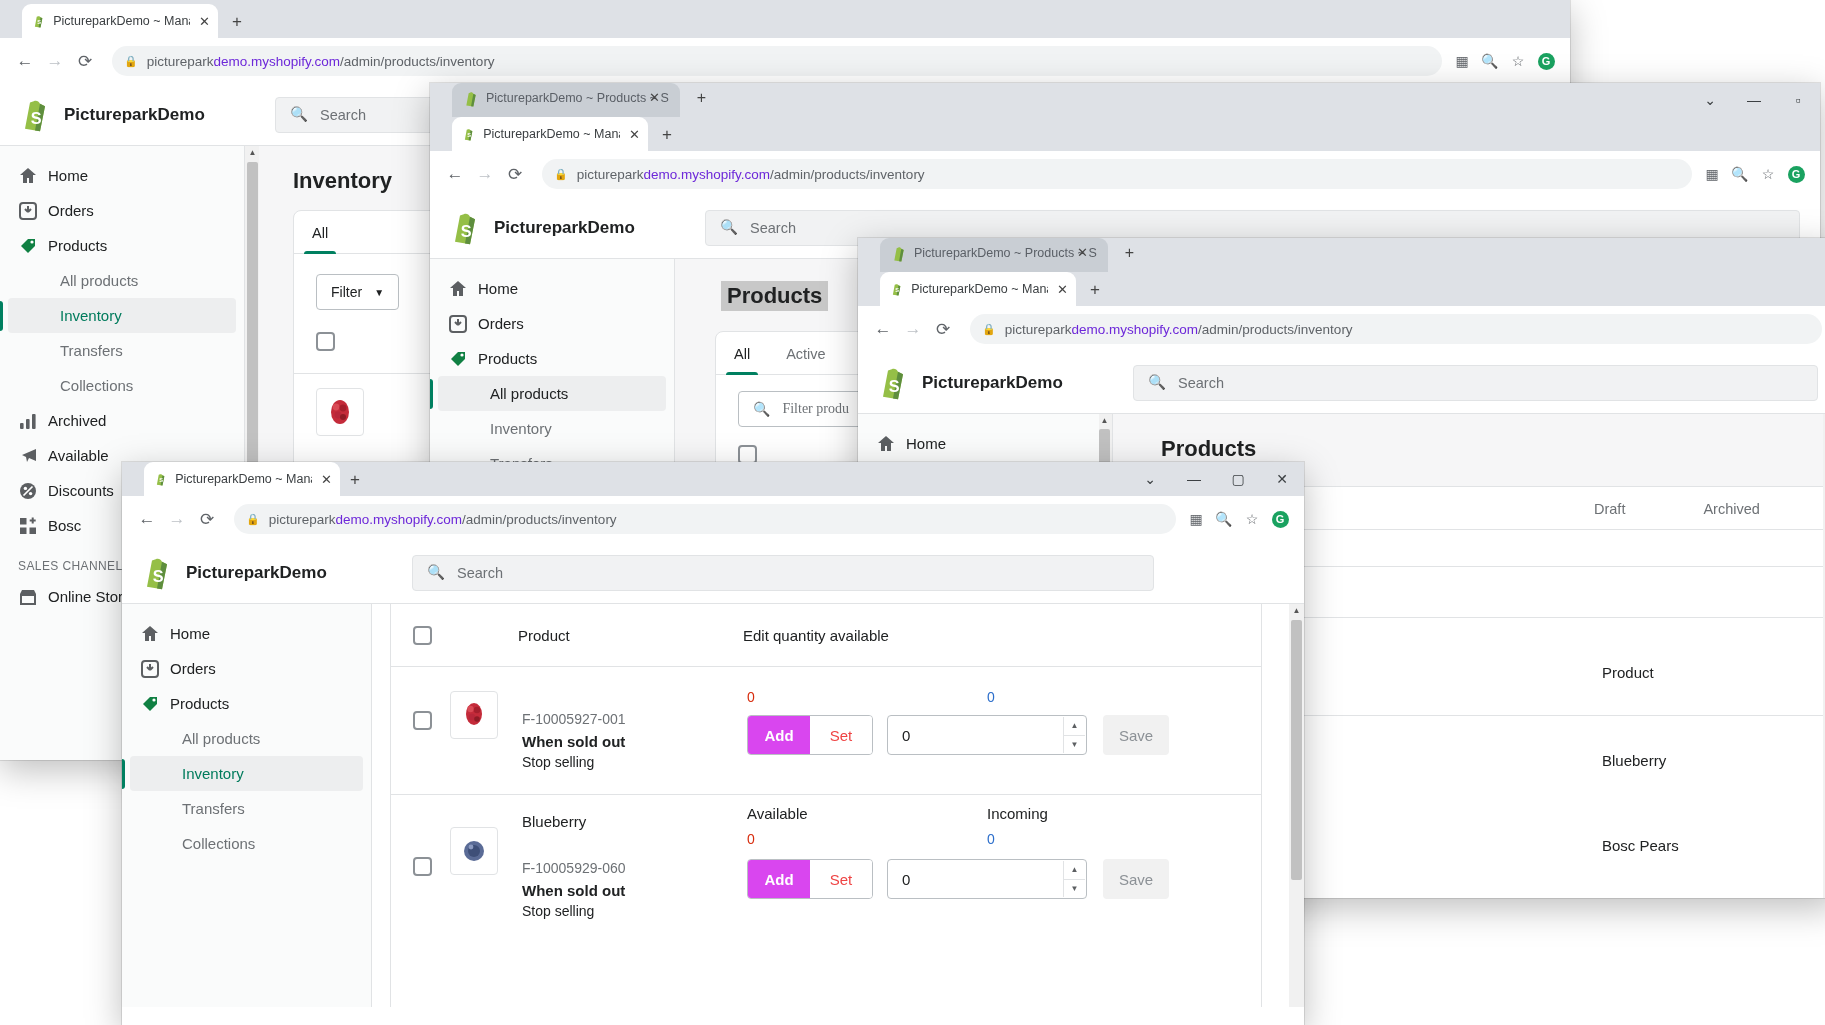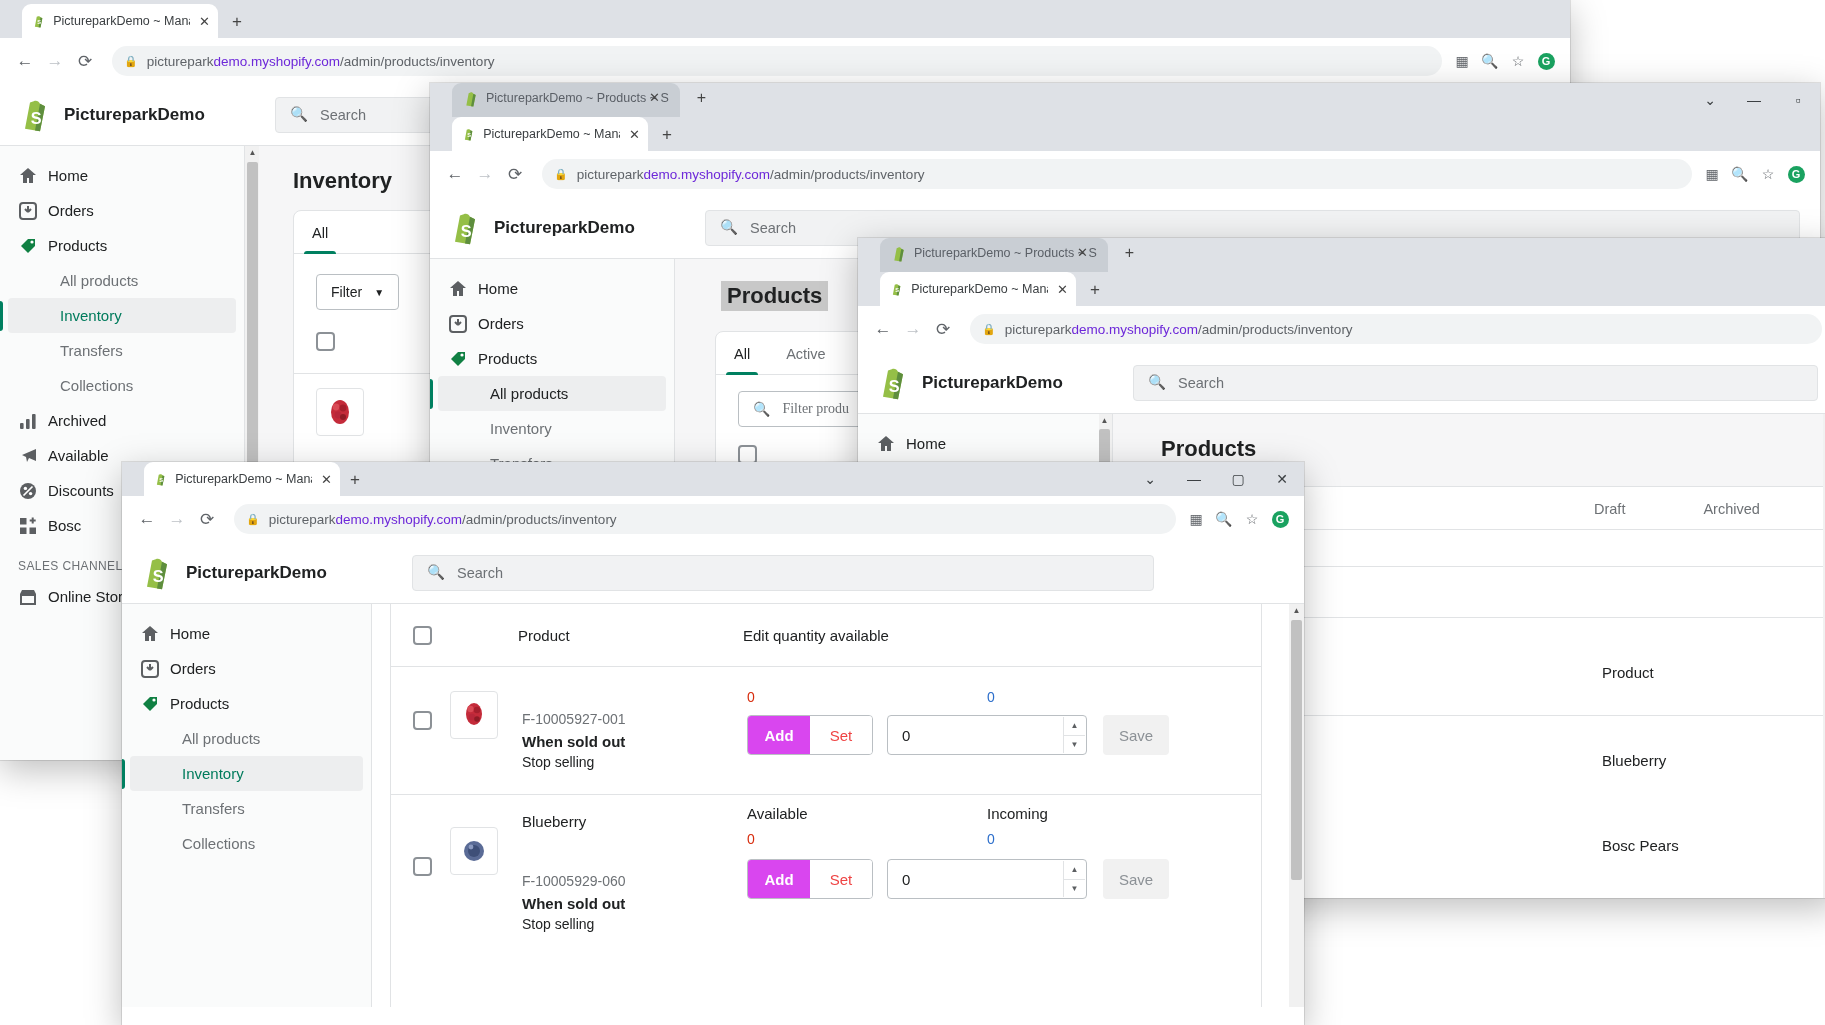--- a/index.html
+++ b/index.html
@@ -657,21 +657,21 @@
           <div class="chk" style="margin-top:52px;"></div>
           <div class="thumbimg" style="margin-left:18px;margin-top:22px;">
             <svg width="32" height="32" viewBox="0 0 32 32">
               <circle cx="16" cy="16" r="10" fill="#5a6b96"></circle>
               <circle cx="16" cy="16" r="6" fill="#3e4f78"></circle>
               <circle cx="13" cy="12" r="2.4" fill="#8b9ac0"></circle>
             </svg>
           </div>
           <div style="margin-left:24px; width:225px; padding-top:8px;">
             <div class="prodname">Blueberry</div>
-            <div class="prodsku" style="margin-top:43px;">F-10005929-060</div>
+            <div class="prodsku" style="margin-top:30px;">F-10005929-060</div>
             <div class="bold15" style="margin-top:6px;">When sold out</div>
             <div class="sm14" style="margin-top:4px;">Stop selling</div>
           </div>
           <div style="position:relative; flex:1 1 auto;">
             <div class="colhead" style="position:absolute; left:0; top:0;">Available</div>
             <div class="colhead" style="position:absolute; left:240px; top:0;">Incoming</div>
             <div class="num-red" style="position:absolute; left:0; top:26px;">0</div>
             <div class="num-blue" style="position:absolute; left:240px; top:26px;">0</div>
             <div class="segbtn" style="position:absolute; left:0; top:54px;">
               <div class="seg-on">Add</div>

